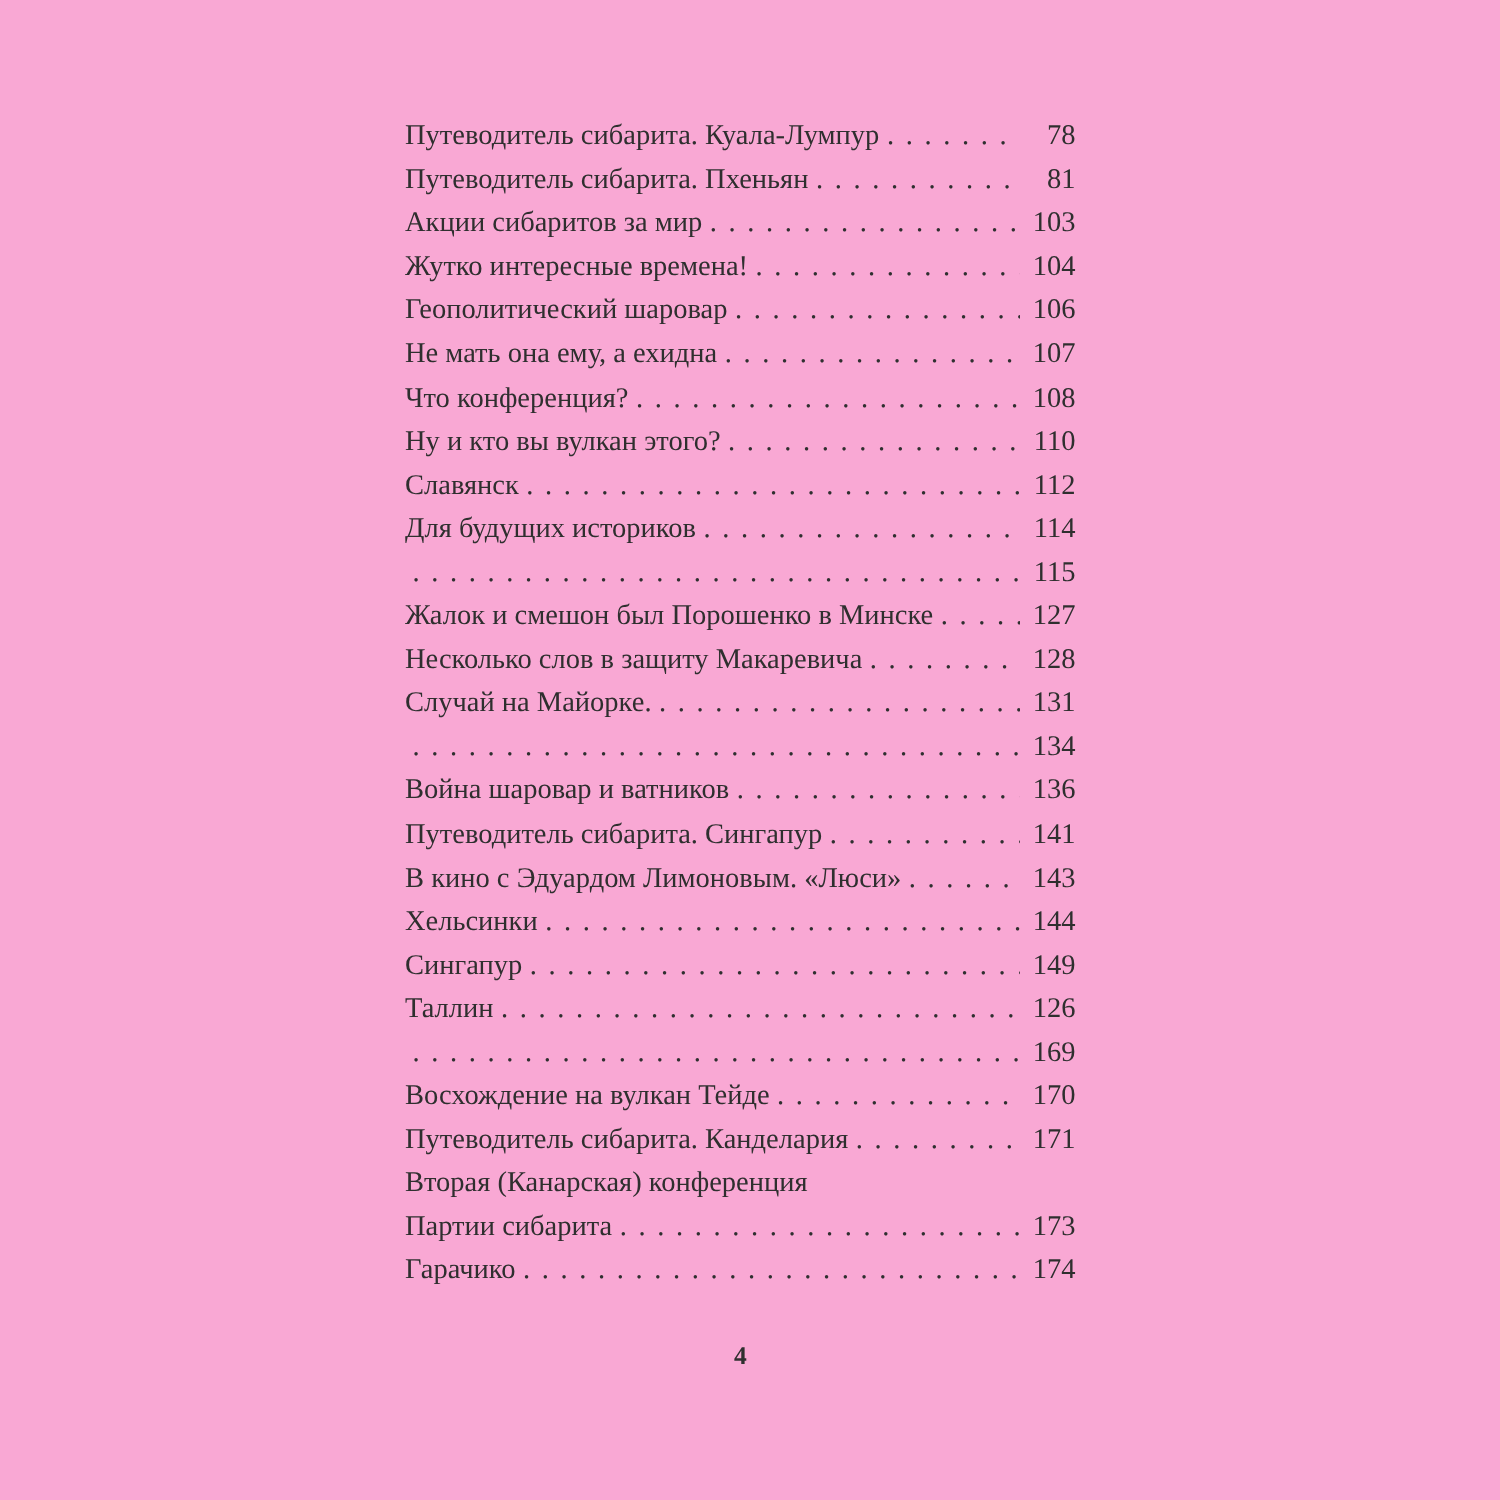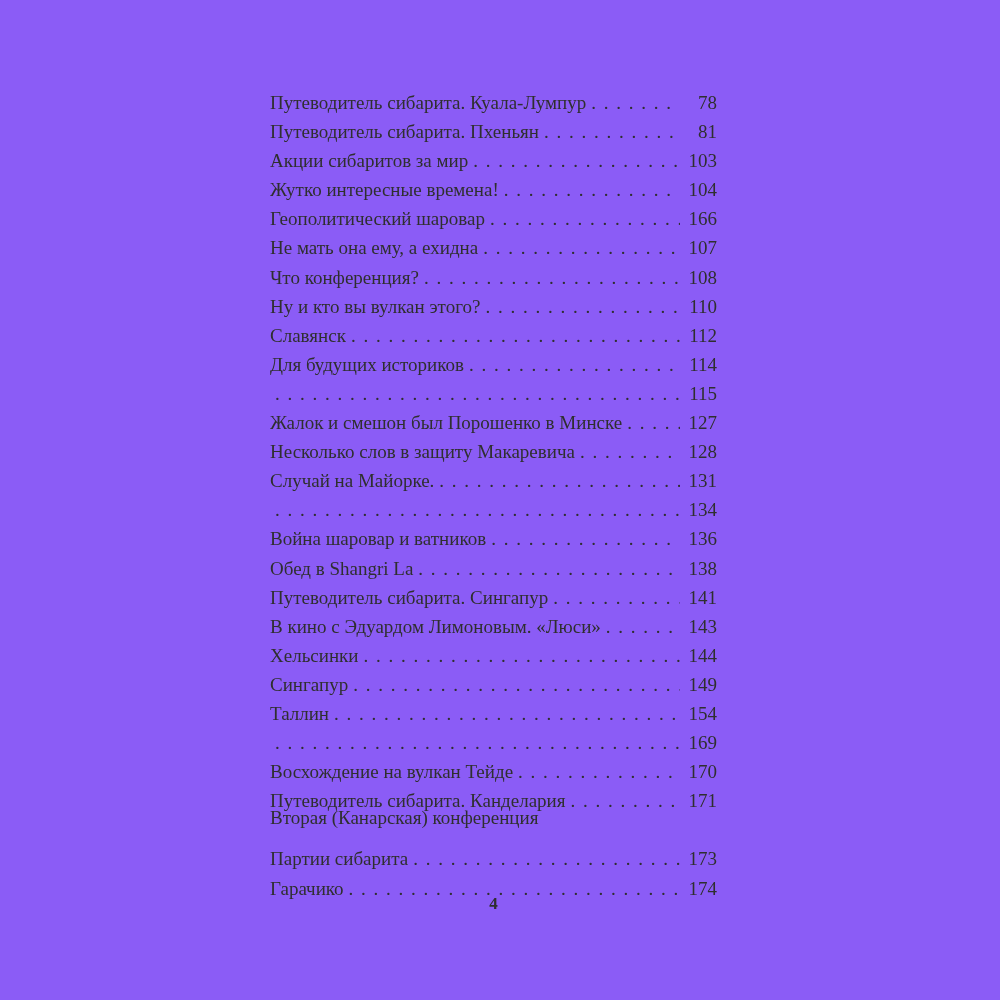--- a/index.html
+++ b/index.html
@@ -4,21 +4,21 @@
 <style>
   html, body {
     margin: 0;
     padding: 0;
     background: #ffffff;
   }
   .book-page {
     position: relative;
     width: 1000px;
     height: 1000px;
-    background: #8b5cf6;
+    background: #f9a8d4;
     font-family: "Liberation Serif", "DejaVu Serif", serif;
     color: #2f2f2f;
     overflow: hidden;
   }
   .toc {
     position: absolute;
     left: 270px;
     top: 76px;
     width: 447px;
   }
@@ -42,21 +42,20 @@
     min-width: 0;
   }
   .toc-leader::after {
     content: ". . . . . . . . . . . . . . . . . . . . . . . . . . . . . . . . . . . . . . . . . . . . . . . . . . . . . . . . . . . .";
     letter-spacing: 1.5px;
   }
   .toc-page {
     flex: 0 0 auto;
     min-width: 32px;
     text-align: right;
-    margin-top: 12px;
   }
   .folio {
     position: absolute;
     left: 270px;
     top: 894px;
     width: 447px;
     text-align: center;
     font-size: 17px;
     font-weight: bold;
     color: #2f2f2f;
@@ -87,21 +86,21 @@
 
   <div class="toc-row">
     <span class="toc-title">Жутко интересные времена!</span>
     <span class="toc-leader"></span>
     <span class="toc-page">104</span>
   </div>
 
   <div class="toc-row">
     <span class="toc-title">Геополитический шаровар</span>
     <span class="toc-leader"></span>
-    <span class="toc-page">166</span>
+    <span class="toc-page">106</span>
   </div>
 
   <div class="toc-row">
     <span class="toc-title">Не мать она ему, а ехидна</span>
     <span class="toc-leader"></span>
     <span class="toc-page">107</span>
   </div>
 
   <div class="toc-row">
     <span class="toc-title">Что конференция?</span>
@@ -154,25 +153,20 @@
     <span class="toc-leader"></span>
     <span class="toc-page">134</span>
   </div>
 
   <div class="toc-row">
     <span class="toc-title">Война шаровар и ватников</span>
     <span class="toc-leader"></span>
     <span class="toc-page">136</span>
   </div>
 
-  <div class="toc-row">
-    <span class="toc-title">Обед в Shangri La</span>
-    <span class="toc-leader"></span>
-    <span class="toc-page">138</span>
-  </div>
 
   <div class="toc-row">
     <span class="toc-title">Путеводитель сибарита. Сингапур</span>
     <span class="toc-leader"></span>
     <span class="toc-page">141</span>
   </div>
 
   <div class="toc-row">
     <span class="toc-title">В кино с Эдуардом Лимоновым. «Люси»</span>
     <span class="toc-leader"></span>
@@ -187,21 +181,21 @@
 
   <div class="toc-row">
     <span class="toc-title">Сингапур</span>
     <span class="toc-leader"></span>
     <span class="toc-page">149</span>
   </div>
 
   <div class="toc-row">
     <span class="toc-title">Таллин</span>
     <span class="toc-leader"></span>
-    <span class="toc-page">154</span>
+    <span class="toc-page">126</span>
   </div>
 
   <div class="toc-row">
     <span class="toc-leader"></span>
     <span class="toc-page">169</span>
   </div>
 
   <div class="toc-row">
     <span class="toc-title">Восхождение на вулкан Тейде</span>
     <span class="toc-leader"></span>

